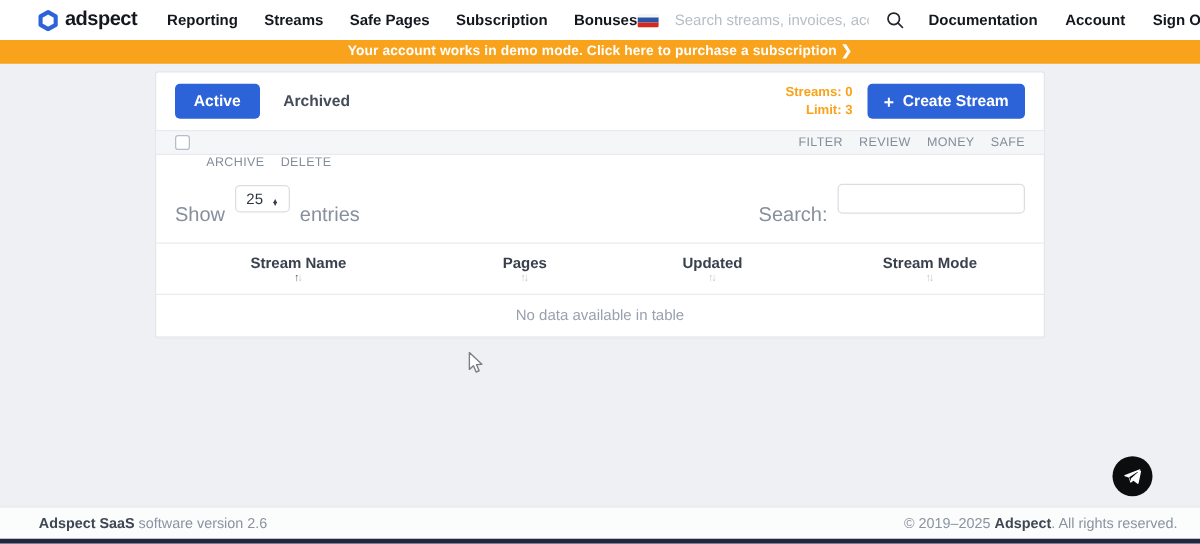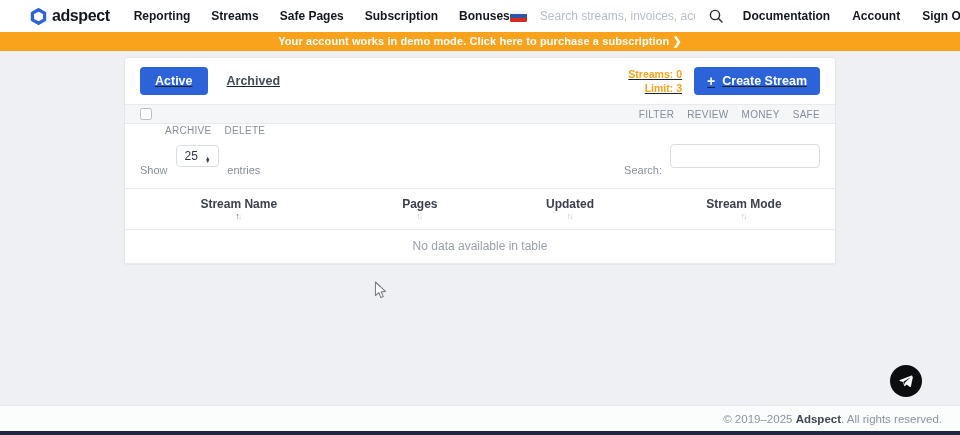--- a/index.html
+++ b/index.html
@@ -38,42 +38,42 @@
   .banner {
     height:19px; background:#f9a21b; color:#ffffff;
     font-size:11px; font-weight:700; text-align:center; line-height:19px;
     cursor:pointer; letter-spacing:0.1px;
   }
   
   .card {
     position:absolute; left:124px; top:57px; width:712px;
     background:#ffffff; border:1px solid #e3e6eb; border-radius:3px;
   }
-  .card-head { display:flex; align-items:center; padding:9px 15px;text-decoration:underline; }
+  .card-head { display:flex; align-items:center; padding:9px 15px; }
   .btn-primary {
     background:#2d63d9; color:#ffffff; border:none; border-radius:4px;
     font-size:12.5px; font-weight:700; padding:7px 15px; cursor:pointer;
     font-family:"Liberation Sans",sans-serif;
   }
   .tab-archived { font-size:12.5px; font-weight:700; color:#454c59; margin-left:19px; cursor:pointer; }
   .quota { margin-left:auto; text-align:right; font-size:10.5px; font-weight:700; color:#f9a21b; line-height:1.35; margin-right:12px; }
   .btn-create { display:flex; align-items:center; gap:7px; padding:7px 13px; }
   .plus-glyph { font-size:14px; font-weight:700; line-height:1; }
   .toolbar {
     background:#f5f6f8; border-top:1px solid #e8eaee; border-bottom:1px solid #e8eaee;
     display:flex; align-items:center; padding:3px 15px; height:20px;
   }
   .chk {
     width:12px; height:12px; border:1px solid #b6bdc8; border-radius:2.5px; background:#fff; cursor:pointer;
   }
   .tool-link { font-size:10px; font-weight:400; color:#848d9a; letter-spacing:0.3px; cursor:pointer; }
   .bulk { display:flex; gap:13px; margin-left:13px;margin-top:33px; }
   .filters { display:flex; gap:13px; margin-left:auto; }
   .controls { display:flex; align-items:center; padding:12px 15px; }
-  .muted { font-size:11px; color:#868f9c;margin-top:28px; }
+  .muted { font-size:16px; color:#868f9c;margin-top:28px; }
   .pagesize {
     display:inline-flex; align-items:flex-end; gap:7px; margin:0 8px;
     border:1px solid #d9dee4; border-radius:4px; padding:3px 8px; cursor:pointer; background:#fff;
   }
   .pagesize-val { font-size:12px; color:#2f353f; }
   .caret-col { display:flex; flex-direction:column; line-height:0.55; font-size:5.5px; color:#3a414d; }
   .controls-right { margin-left:auto; display:flex; align-items:center; gap:8px; }
   .table-search {
     width:150px; height:24px; border:1px solid #d9dee4; border-radius:4px;
     outline:none; padding:0 7px; font-size:12px; font-family:"Liberation Sans",sans-serif; color:#3a414d;
@@ -234,17 +234,20 @@
   </span>
 </div>
 
 <div class="cursor">
   <svg width="13" height="19" viewBox="0 0 13 19">
     <path d="M1.5 1 L1.5 14.5 L4.8 11.6 L6.9 16.6 L9.3 15.6 L7.2 10.7 L11.5 10.4 Z" fill="#ffffff" stroke="#7a8089" stroke-width="1.1" stroke-linejoin="round"></path>
   </svg>
 </div>
 
 <div class="page-footer">
+  <span>
+    <b>Adspect SaaS</b><span> software version 2.6</span>
+  </span>
   <span class="footer-right">
     <span>© 2019–2025 </span><b>Adspect</b><span>. All rights reserved.</span>
   </span>
 </div>
 <div class="bottom-bar"></div>
 
 </body></html>

